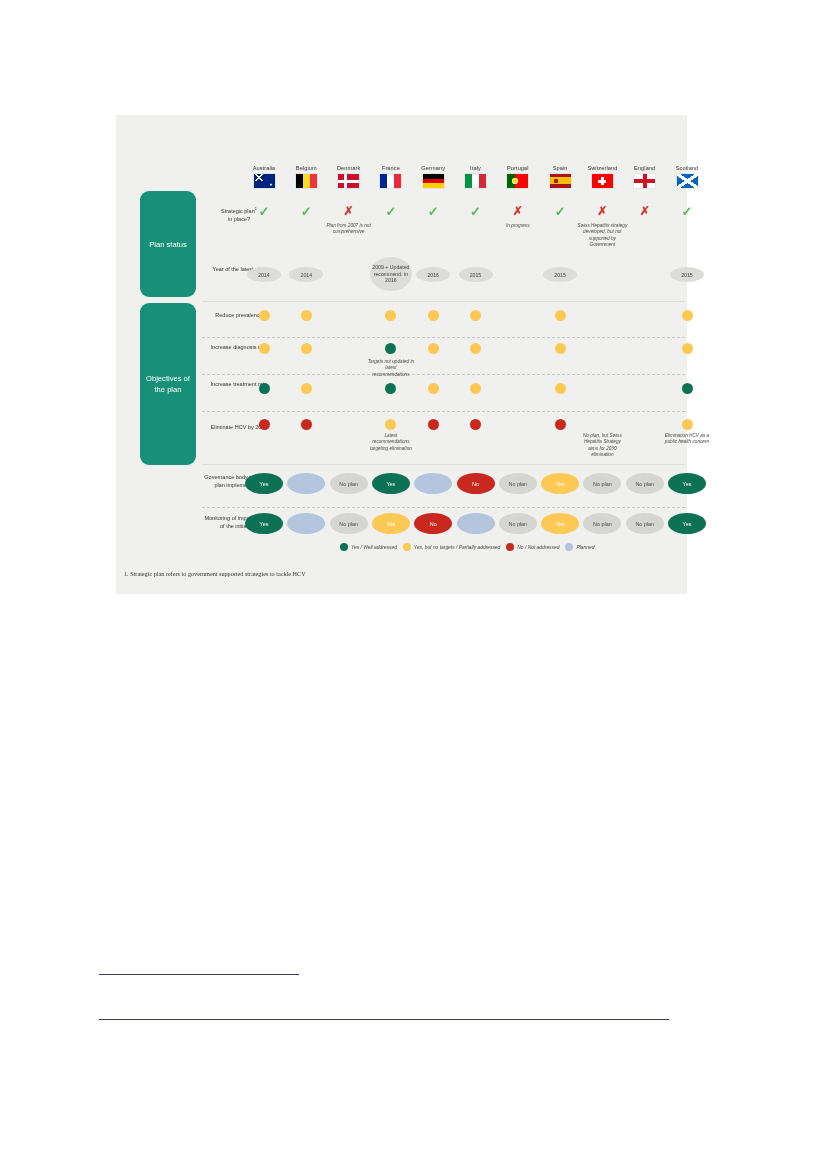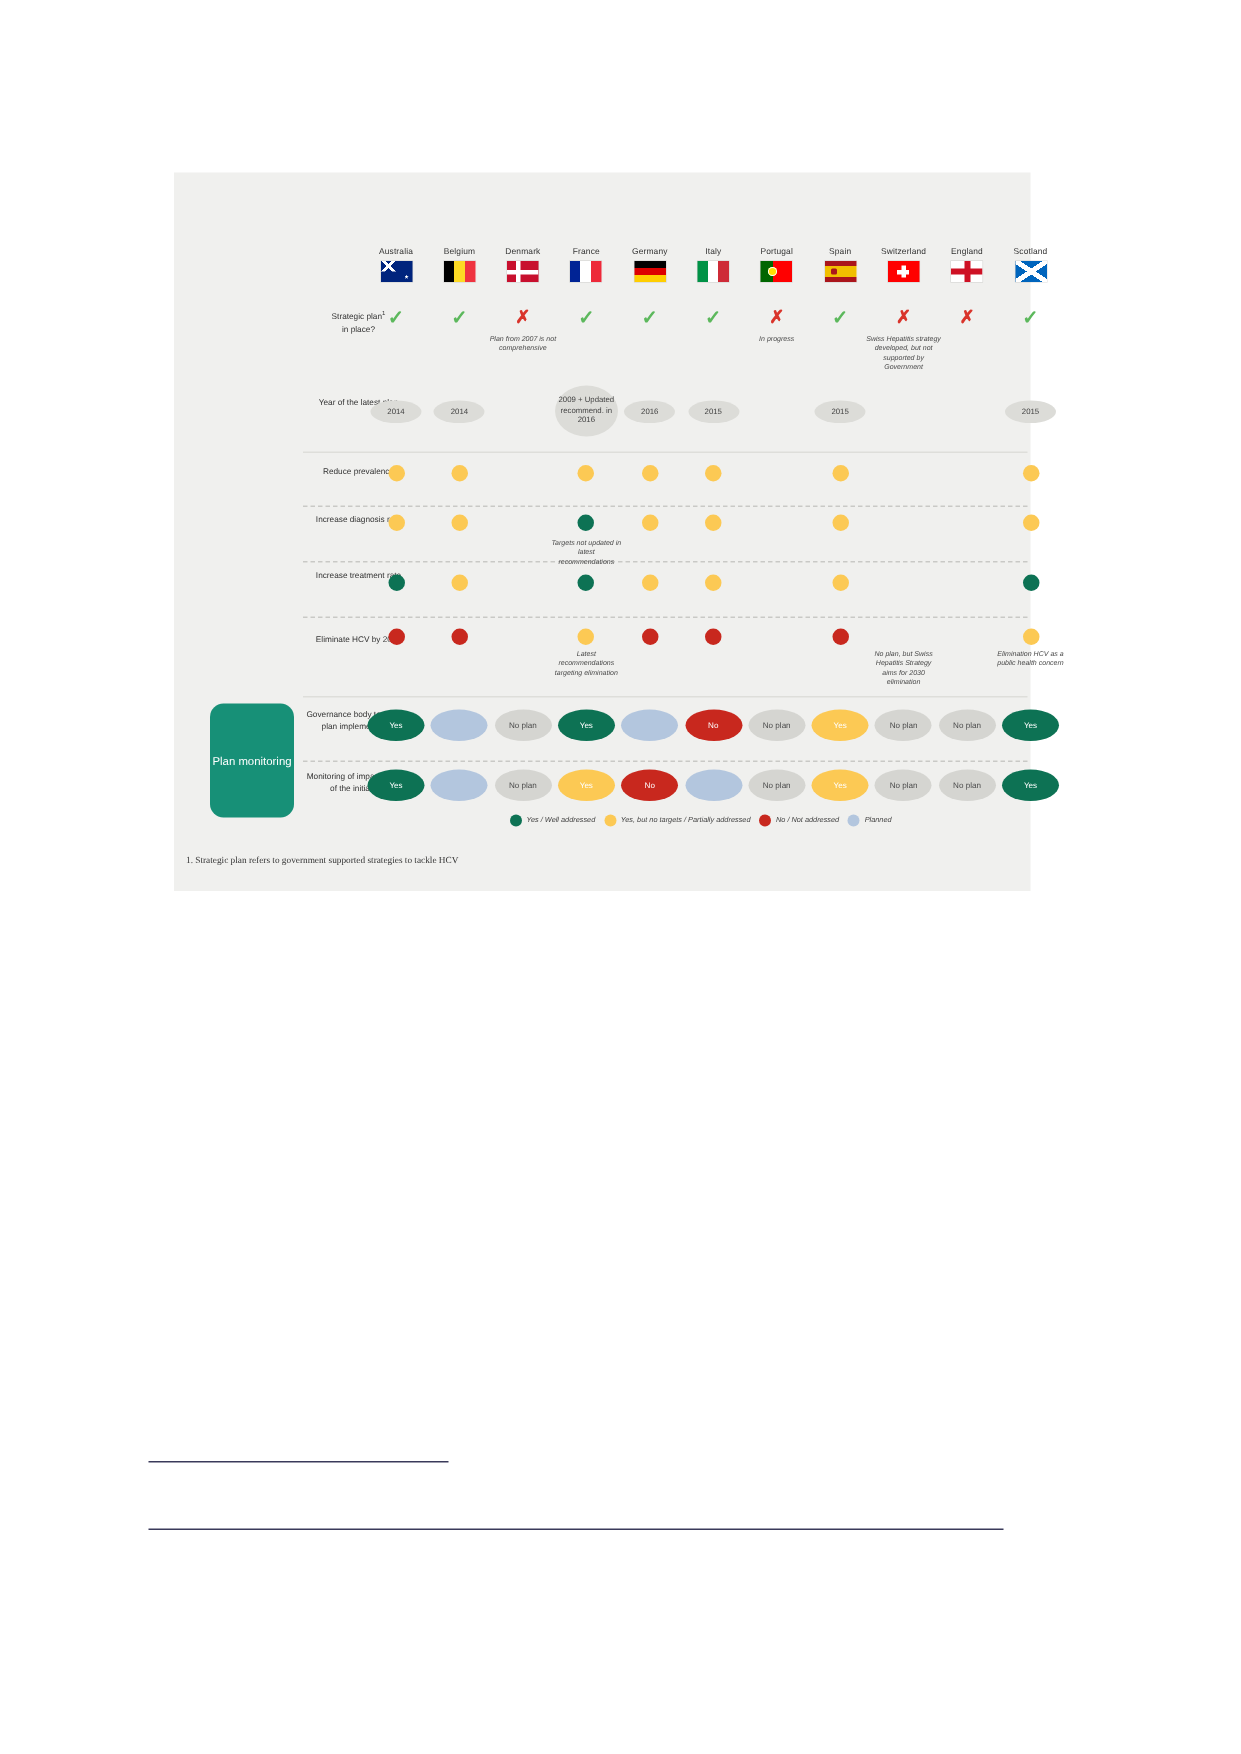--- a/index.html
+++ b/index.html
@@ -161,22 +161,25 @@
         <div class="country" style="left: 502.7px;">
           <div class="cname">England</div>
           <div class="flag f-en"></div>
         </div>
         <div class="country" style="left: 545px;">
           <div class="cname">Scotland</div>
           <div class="flag f-sc"></div>
         </div>
       </div>
 
-    <div class="sec-tab" id="tab-plan-monitoring" style="top:354px;height:76px;">
-      <span>Plan monitoring</span>
+    <div class="sec-tab" id="tab-plan-status" style="top:76px;height:106px;">
+      <span>Plan status</span>
+    </div>
+    <div class="sec-tab" id="tab-objectives" style="top:188px;height:162px;">
+      <span>Objectives of the plan</span>
     </div>
 
     <div class="rowlabel" style="left:86px;top:90px;">
       <span>Strategic plan</span><sup>1</sup><br>
       <span>in place?</span>
     </div>
 
     <div class="rowlabel" style="left:86px;top:150px;">Year of the latest plan</div>
 
     <div class="rowlabel" style="left:86px;top:196px;">Reduce prevalence</div>

